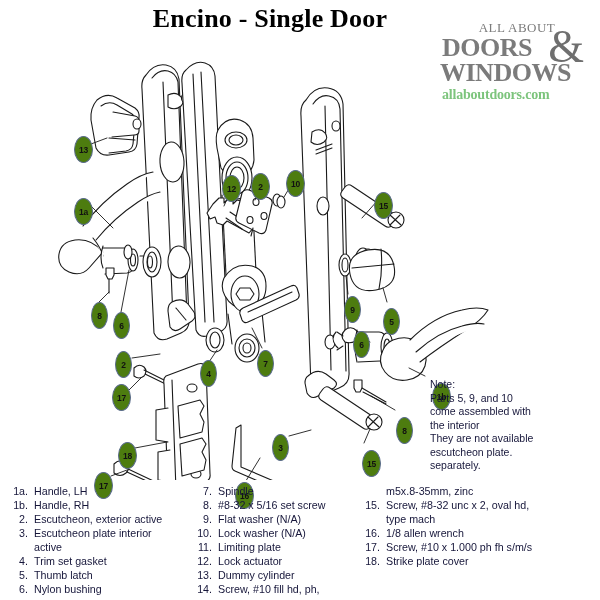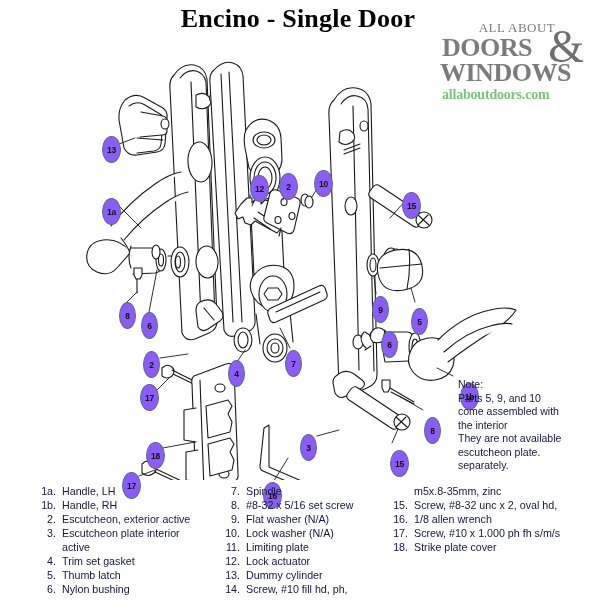--- a/index.html
+++ b/index.html
@@ -3,21 +3,21 @@
 <meta charset="utf-8">
 <style>
   * { box-sizing: border-box; }
   html, body { margin:0; padding:0; }
   body {
     width:600px; height:600px; position:relative; overflow:hidden;
     background:#ffffff;
     font-family:"Liberation Sans", sans-serif;
     color:#1a1a2e;
   }
-  #page { position:absolute; inset:0;margin-left:28px; }
+  #page { position:absolute; inset:0; }
 
   
   .title {
     position:absolute; left:0; top:4px; width:540px;
     text-align:center;
     font-family:"Liberation Serif", serif;
     font-weight:bold; font-size:26px; letter-spacing:0.2px;
     color:#000;
   }
 
@@ -41,21 +41,21 @@
     text-align:left; padding-left:4px;
   }
 
   
   #diagram { position:absolute; left:0; top:40px; width:600px; height:440px; }
   #diagram svg { display:block; }
 
   
   .callout {
     position:absolute; width:17px; height:27px; border-radius:50%;
-    background:#8b5cf6; border:1.2px solid #5a6b8c;
+    background:#4d7c0f; border:1.2px solid #5a6b8c;
     font-size:8.5px; font-weight:bold; color:#111;
     display:flex; align-items:center; justify-content:center;
     font-family:"Liberation Sans", sans-serif;
     letter-spacing:-0.3px;
   }
   .callout.wide { width:19px; }
 
   
   .note {
     position:absolute; left:430px; top:378px; width:160px;
@@ -410,20 +410,24 @@
       </div>
     <div class="pcol c3" id="parts-col-3">
         <div class="prow cont">
           <span class="pnum"></span>
           <span class="ptxt">m5x.8-35mm, zinc</span>
         </div>
         <div class="prow">
           <span class="pnum">15.</span>
           <span class="ptxt">Screw, #8-32 unc x 2, oval hd,</span>
         </div>
+        <div class="prow cont">
+          <span class="pnum"></span>
+          <span class="ptxt">type mach</span>
+        </div>
         <div class="prow">
           <span class="pnum">16.</span>
           <span class="ptxt">1/8 allen wrench</span>
         </div>
         <div class="prow">
           <span class="pnum">17.</span>
           <span class="ptxt">Screw, #10 x 1.000 ph fh s/m/s</span>
         </div>
         <div class="prow">
           <span class="pnum">18.</span>

